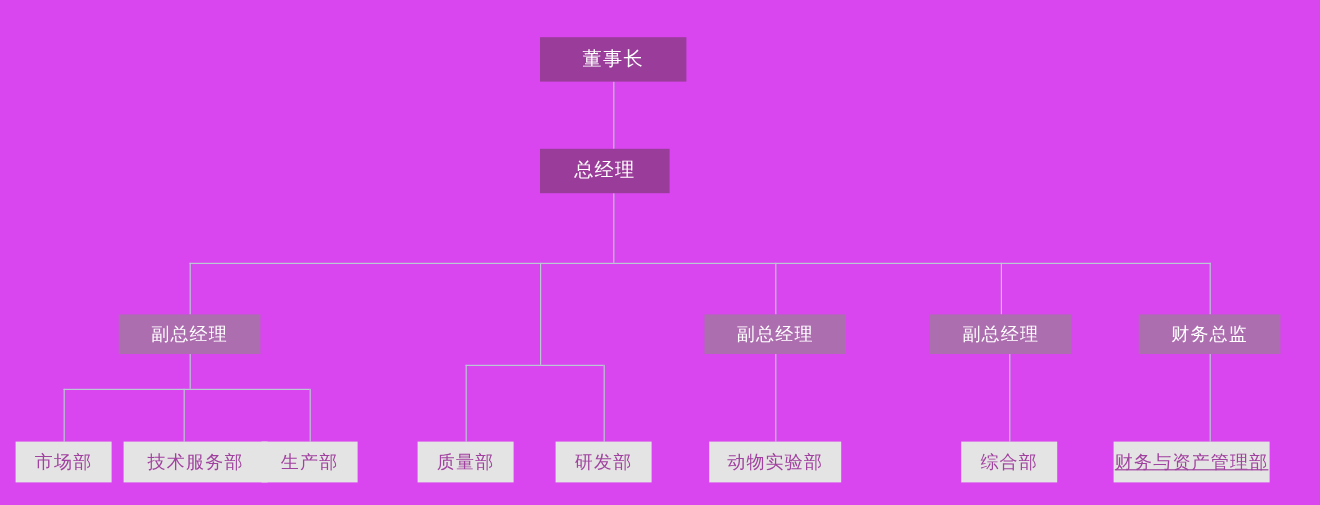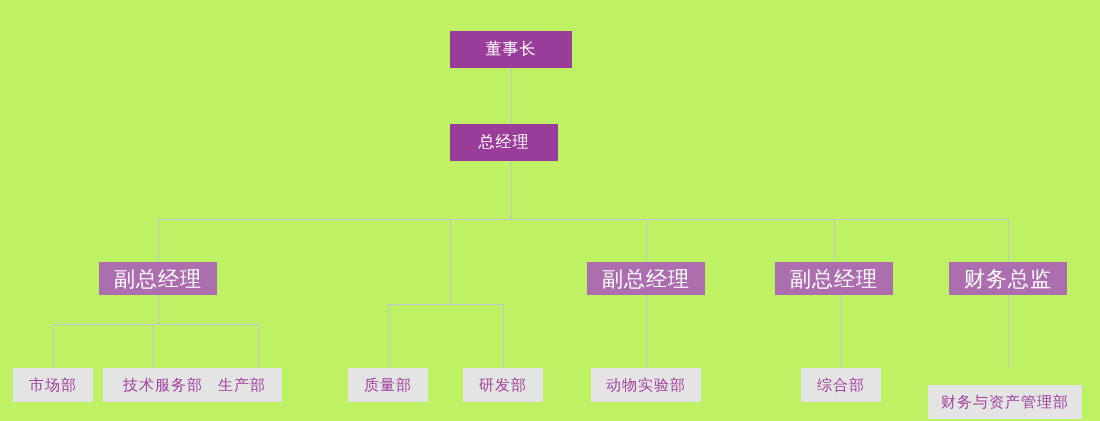--- a/index.html
+++ b/index.html
@@ -29,39 +29,39 @@
     user-select: none;
   }
   .node.level-1 {
     background: #9a3c99;
     color: #ffffff;
     font-size: 16px;
   }
   .node.level-2 {
     background: #ad6eb0;
     color: #ffffff;
-    font-size: 21px;
+    font-size: 15px;
     text-align: right;
   }
   .node.level-3 {
     background: #e5e4e4;
     color: #a0429f;
     font-size: 15px;
   }
   .connector {
     position: absolute;
     background: #b9c8d3;
   }
   .connector.v { width: 1px; }
   .connector.h { height: 1px; }
 </style>
 </head>
 <body>
 
-<div id="org-chart" style="width: 1100px; height: 421px; background: #bef264;">
+<div id="org-chart" style="width: 1100px; height: 421px; background: #d946ef;">
     <div class="connector v" style="background: rgb(185, 200, 211); left: 511px; top: 68px; height: 56px;"></div>
     <div class="connector v" style="background: rgb(185, 200, 211); left: 511px; top: 161px; height: 58px;"></div>
     <div class="connector h" style="background: rgb(185, 200, 211); left: 158px; top: 219px; width: 851px;"></div>
     <div class="connector v" style="background: rgb(185, 200, 211); left: 158px; top: 219px; height: 43px;"></div>
     <div class="connector v" style="background: rgb(185, 200, 211); left: 450px; top: 219px; height: 85px;"></div>
     <div class="connector v" style="background: rgb(185, 200, 211); left: 646px; top: 219px; height: 43px;"></div>
     <div class="connector v" style="background: rgb(185, 200, 211); left: 834px; top: 219px; height: 43px;"></div>
     <div class="connector v" style="background: rgb(185, 200, 211); left: 1008px; top: 219px; height: 43px;"></div>
     <div class="connector v" style="background: rgb(185, 200, 211); left: 158px; top: 295px; height: 29px;"></div>
     <div class="connector h" style="background: rgb(185, 200, 211); left: 53px; top: 324px; width: 205px;"></div>
@@ -91,31 +91,31 @@
     </div>
     <div class="node level-3" style="left: 13px; top: 368px; width: 80px; height: 34px;">
       <span>市场部</span>
     </div>
     <div class="node level-2" style="left: 949px; top: 262px; width: 118px; height: 33px;">
       <span>财务总监</span>
     </div>
     <div class="node level-3" style="left: 103px; top: 368px; width: 120px; height: 34px;">
       <span>技术服务部</span>
     </div>
-    <div class="node level-3" style="left: 202px; top: 368px; width: 80px; height: 34px;">
+    <div class="node level-3" style="left: 218px; top: 368px; width: 80px; height: 34px;">
       <span>生产部</span>
     </div>
     <div class="node level-3" style="left: 348px; top: 368px; width: 80px; height: 34px; justify-content: center;">
       <span>质量部</span>
     </div>
     <div class="node level-3" style="left: 591px; top: 368px; width: 110px; height: 34px;">
       <span>动物实验部</span>
     </div>
     <div class="node level-3" style="left: 463px; top: 368px; width: 80px; height: 34px;">
       <span>研发部</span>
     </div>
     <div class="node level-3" style="left: 801px; top: 368px; width: 80px; height: 34px; justify-content: center;">
       <span>综合部</span>
     </div>
-    <div class="node level-3" style="left: 928px; top: 385px; width: 154px; height: 34px;">
+    <div class="node level-3" style="left: 928px; top: 368px; width: 130px; height: 34px; text-decoration: underline;">
       <span>财务与资产管理部</span>
     </div>
   </div>
 
 </body></html>

